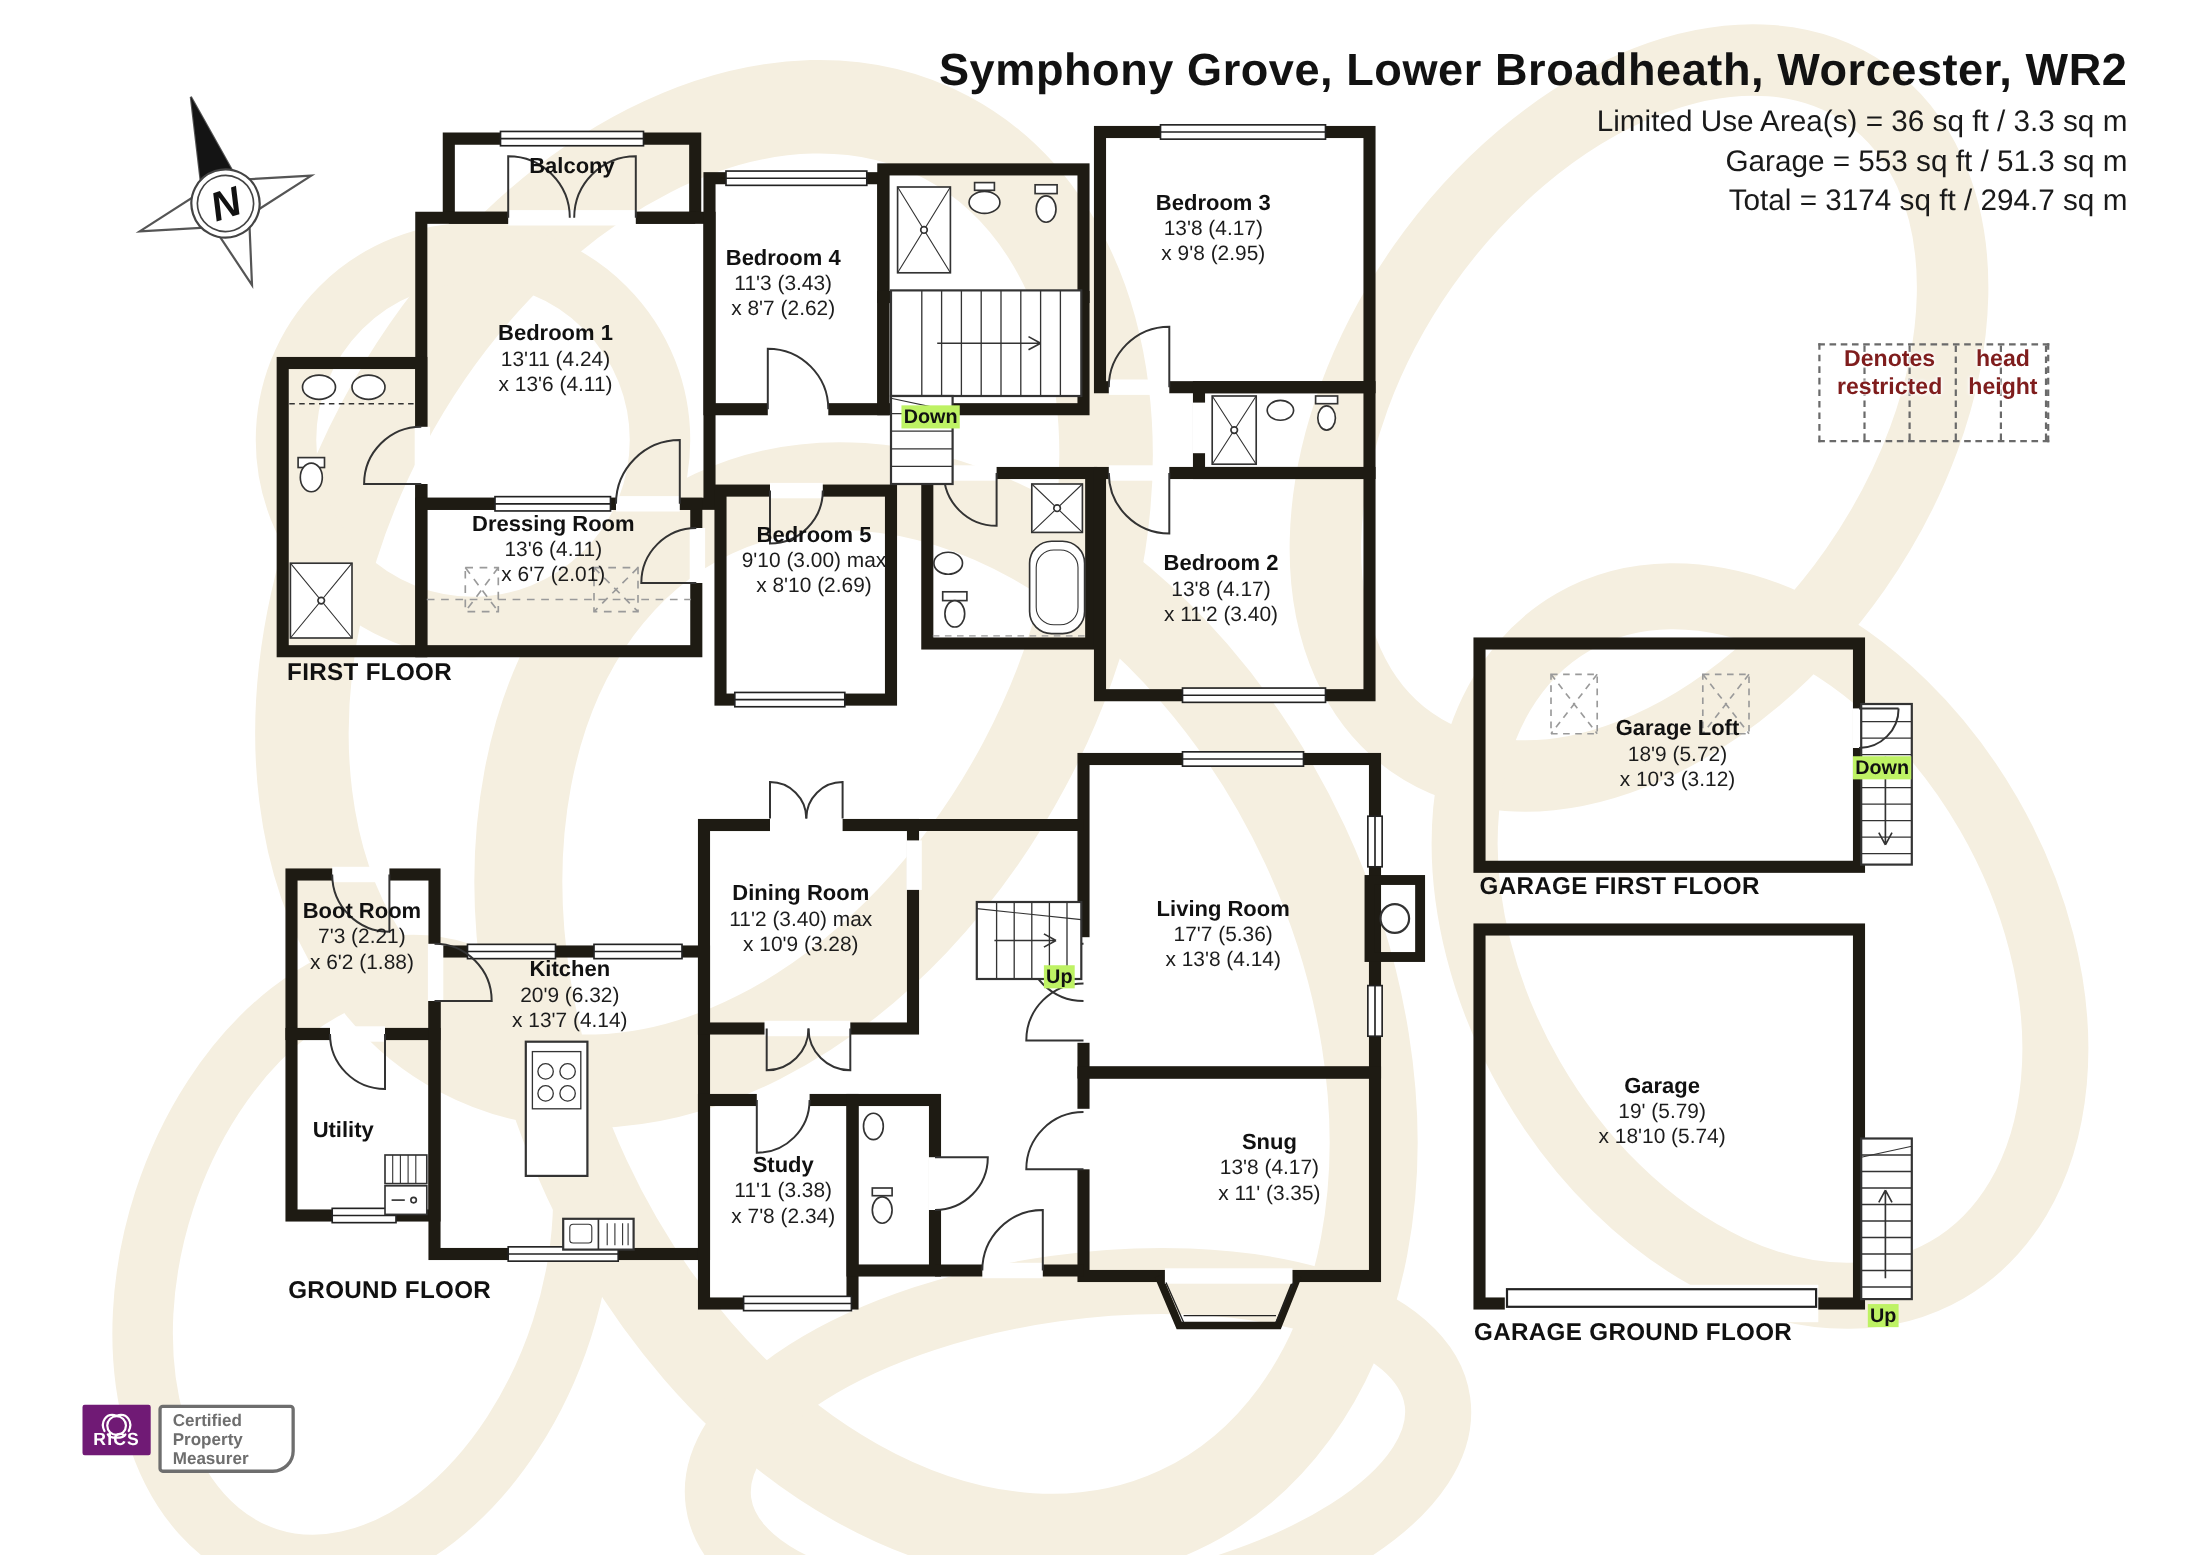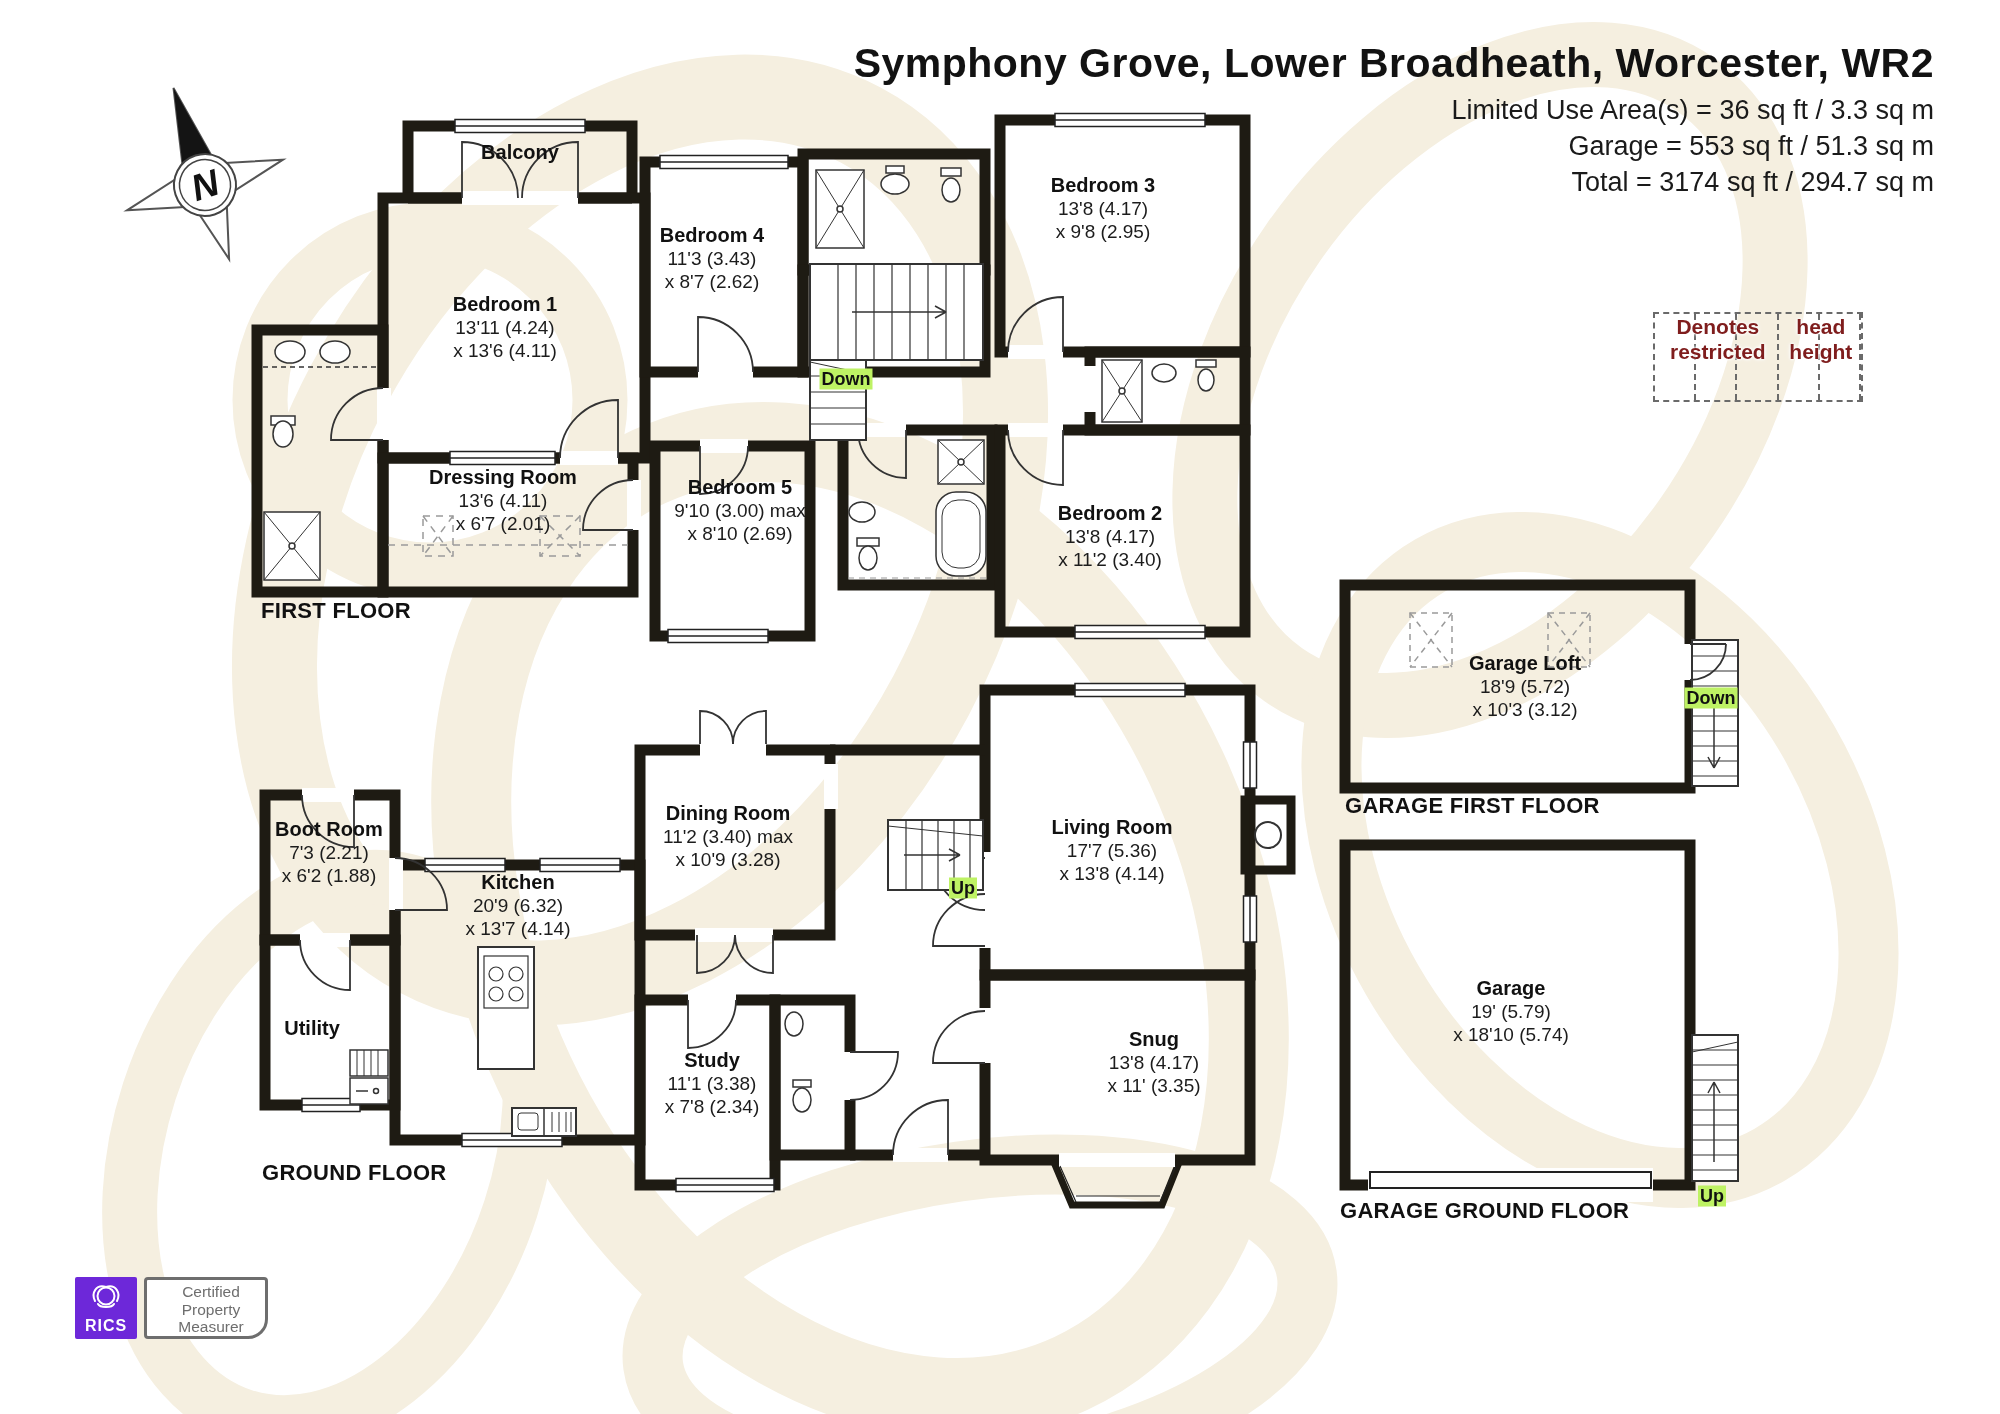--- a/index.html
+++ b/index.html
@@ -17,26 +17,26 @@
   .legend .legend-text{position:absolute;left:0;top:0;right:0;bottom:0;display:flex;
           justify-content:center;text-align:center;font-weight:bold;font-size:21px;line-height:25px;color:#7f1d1d;
           text-shadow:0 0 3px #fff,0 0 3px #fff,0 0 5px #fff;}
   .floor-label{position:absolute;font-weight:bold;font-size:22px;color:#111;z-index:3;letter-spacing:0.3px;white-space:nowrap;}
   .rlabel{position:absolute;transform:translate(-50%,-50%);text-align:center;z-index:3;white-space:nowrap;line-height:23px;}
   .rlabel .nm{display:block;font-weight:bold;font-size:20px;color:#111;}
   .rlabel .dm{display:block;font-size:19px;color:#1c1c1c;}
   .stair-label{position:absolute;transform:translate(-50%,-50%);font-weight:bold;font-size:18px;color:#111;
           background:#bef264;padding:0 2px;z-index:3;}
   .badge{position:absolute;left:75px;top:1277px;display:flex;z-index:3;}
-  .badge-sq{width:62px;height:62px;background:#6d28d9;position:relative;border-radius:2px;}
+  .badge-sq{width:62px;height:46px;background:#701a75;position:relative;border-radius:2px;}
   .badge-sq .org{position:absolute;bottom:4px;left:0;right:0;text-align:center;color:#fff;
           font-weight:bold;font-size:16px;letter-spacing:1px;}
   .badge-cpm{width:124px;height:62px;box-sizing:border-box;border:3px solid #6e6e6e;background:#fff;
           border-radius:4px 4px 20px 4px;margin-left:7px;padding:3px 0 0 10px;}
-  .badge-cpm .ln{display:block;font-weight:normal;font-size:15.5px;line-height:17.5px;color:#6e6e6e;text-align:center;}
+  .badge-cpm .ln{display:block;font-weight:bold;font-size:15.5px;line-height:17.5px;color:#6e6e6e;}
 </style>
 </head>
 <body>
 
 <div id="canvas">
 
 <svg width="2000" height="1414" viewBox="0 0 2000 1414" style="position:absolute;left:0;top:0;z-index:1">
 
   <g stroke="#f5efe0" fill="none">
     <ellipse cx="640" cy="540" rx="330" ry="470" stroke-width="85" transform="rotate(28 640 540)"></ellipse>

